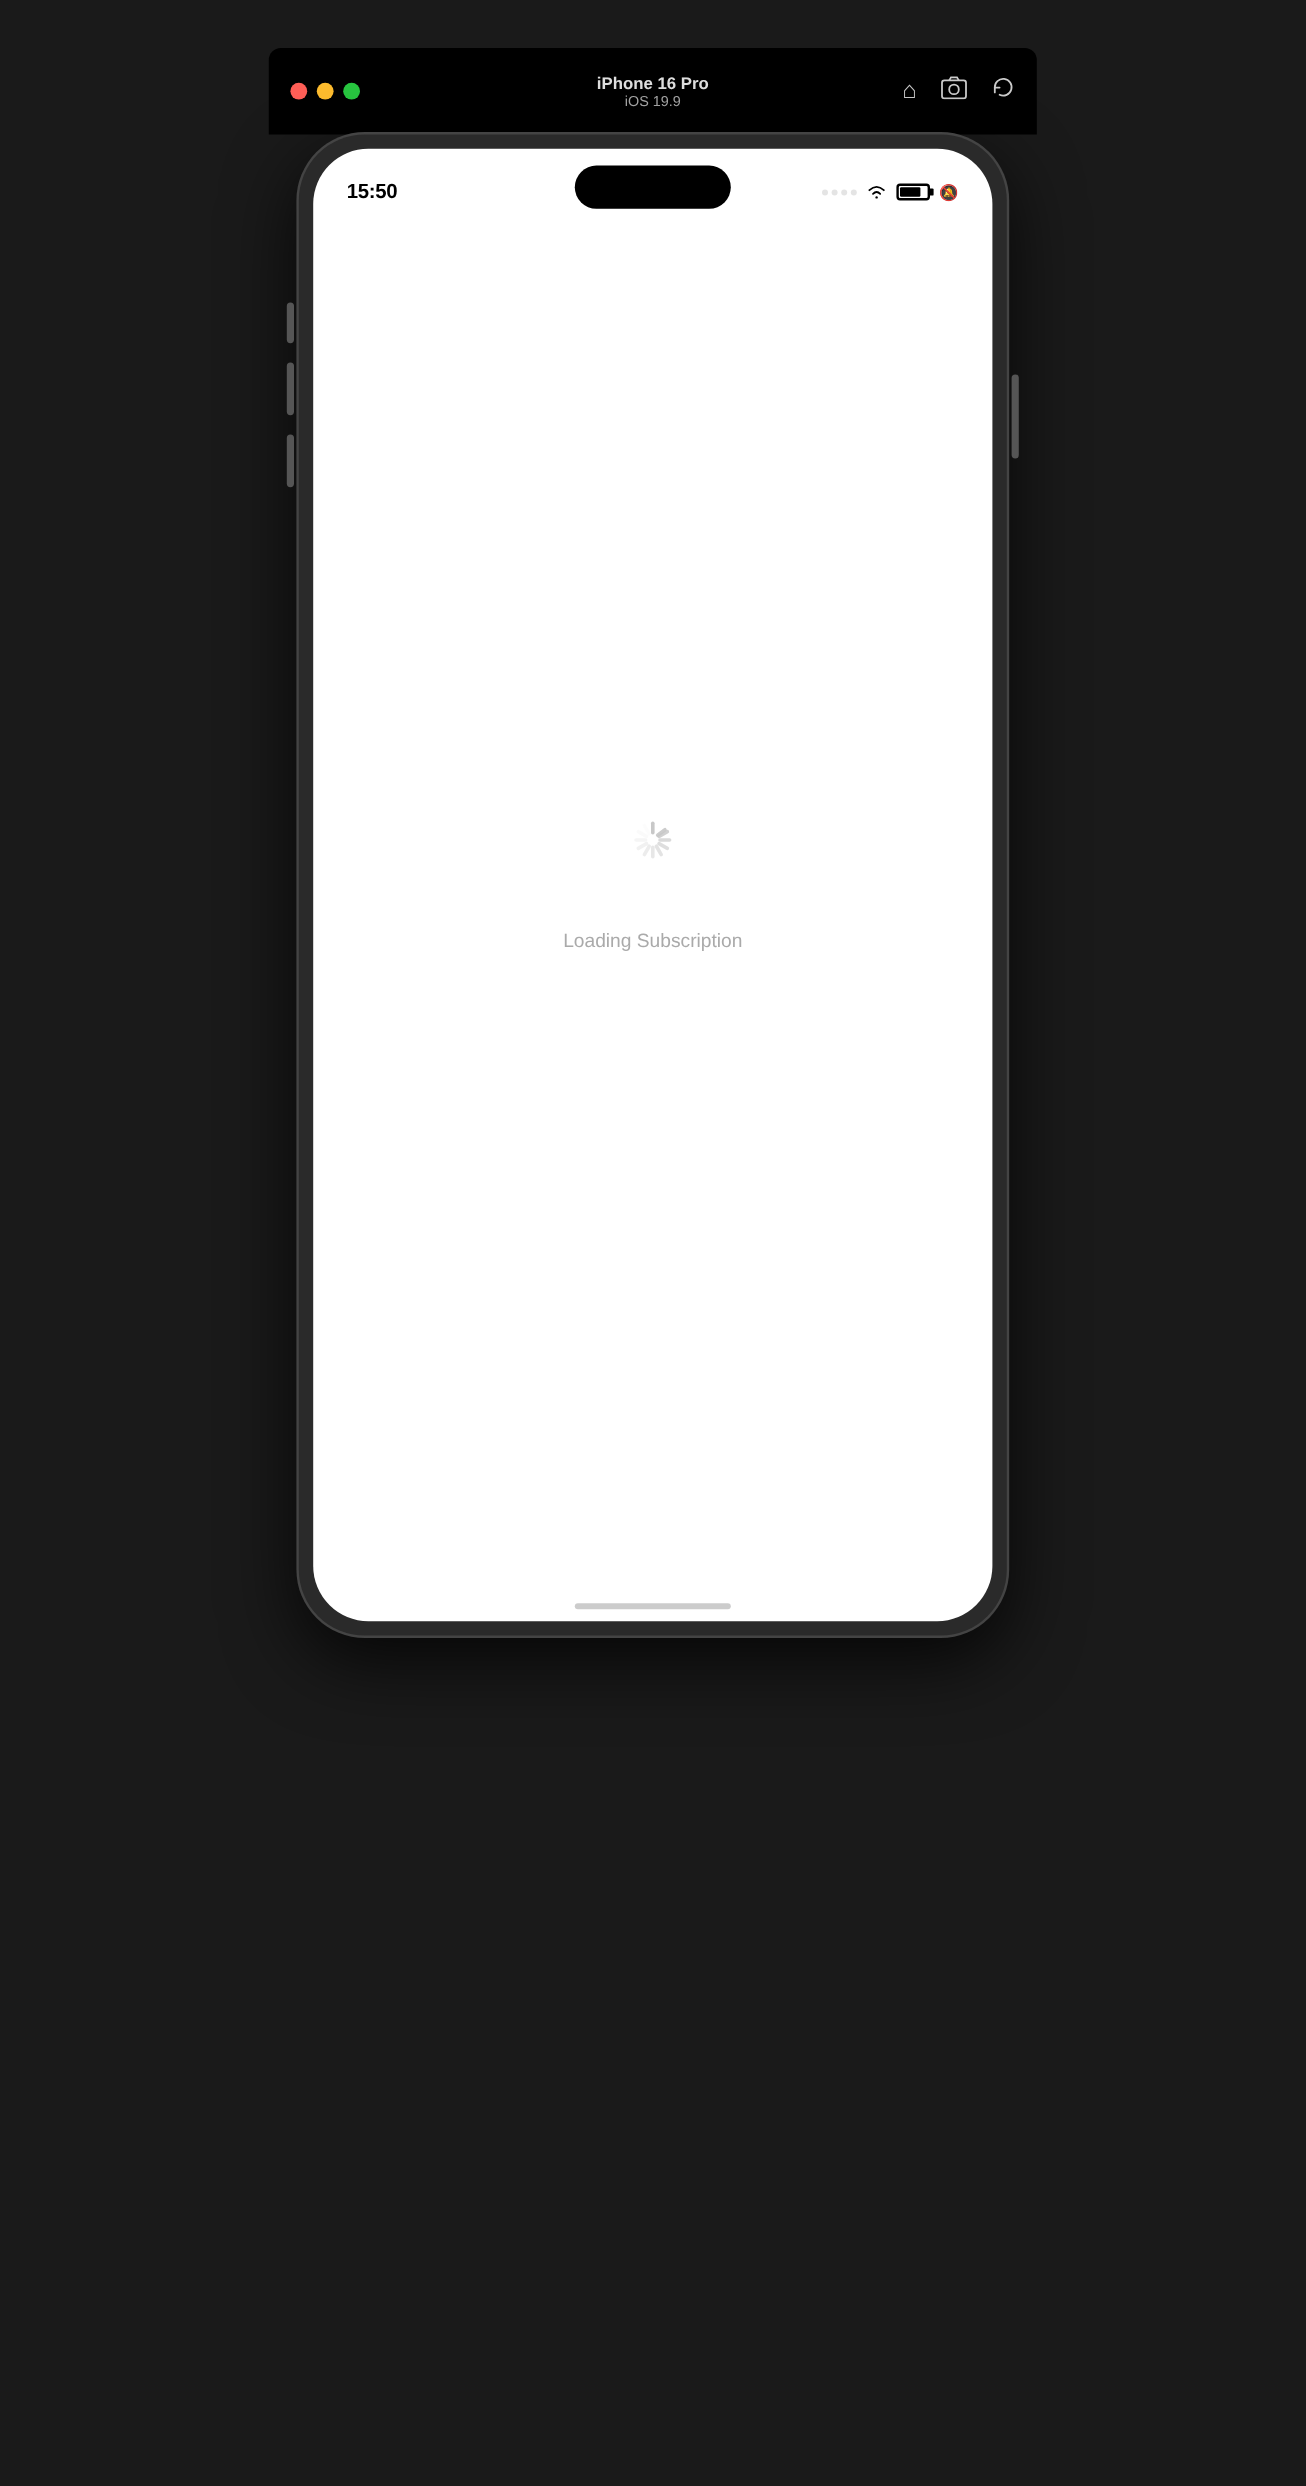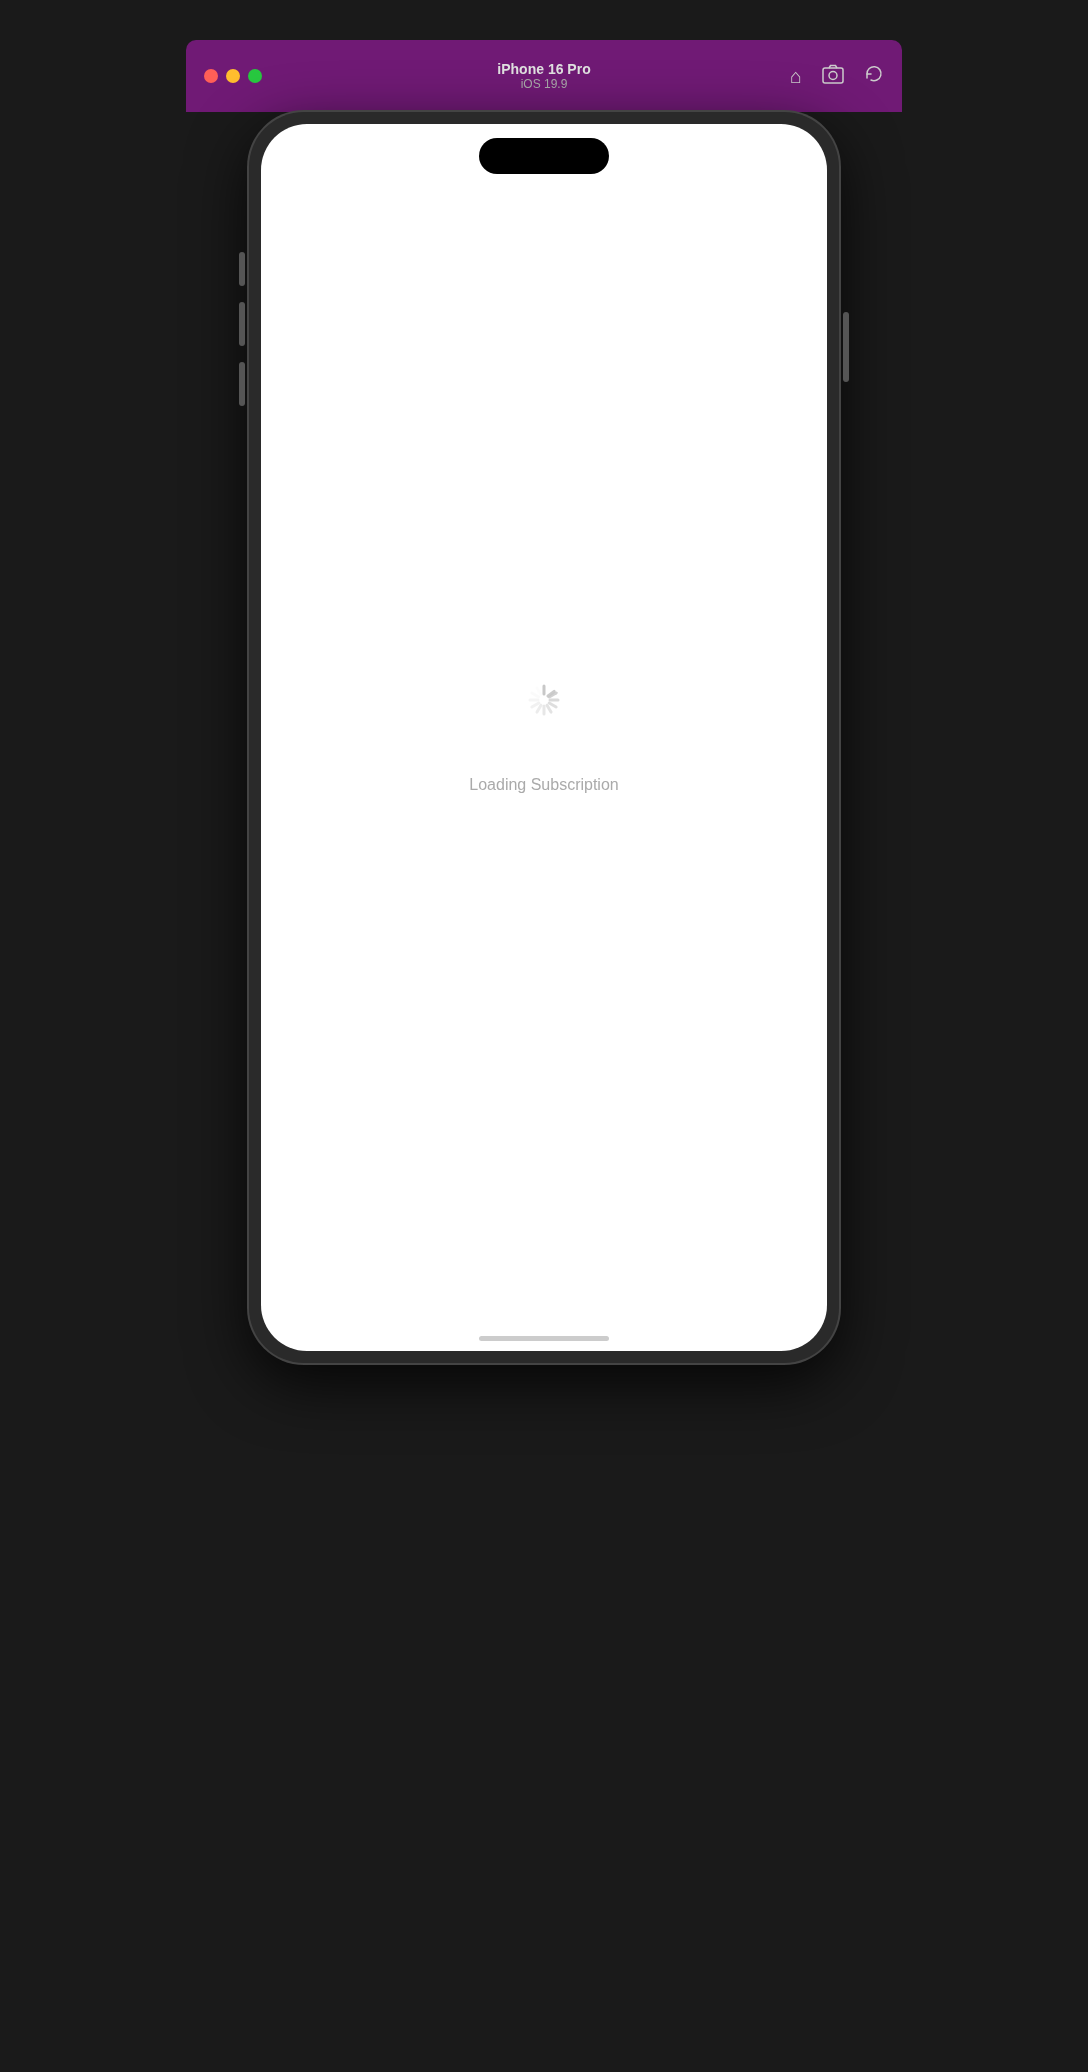--- a/index.html
+++ b/index.html
@@ -10,23 +10,23 @@
       flex-direction: column;
       align-items: center;
       justify-content: flex-start;
       min-height: 2072px;
       width: 1088px;
       font-family: -apple-system, BlinkMacSystemFont, 'SF Pro Display', 'Helvetica Neue', sans-serif;
     }
 
     
     .simulator-toolbar {
-      width: 716px;
+      width: 640px;
       height: 72px;
-      background-color: #701a75;
+      background-color: #000000;
       border-radius: 10px 10px 0 0;
       display: flex;
       align-items: center;
       padding: 0 18px;
       margin-top: 40px;
       position: relative;
       justify-content: flex-end;
     }
 
     .traffic-lights {
@@ -304,20 +304,43 @@
     <div class="volume-button"></div>
     <div class="volume-button"></div>
   </div>
 
   <div class="power-button"></div>
 
   <div class="iphone-screen">
 
     <div class="dynamic-island"></div>
 
+    <div class="status-bar">
+      <span class="status-time">15:50</span>
+      <div class="status-icons">
+        <div class="status-dots">
+          <div class="status-dot" style="opacity:0.4"></div>
+          <div class="status-dot" style="opacity:0.4"></div>
+          <div class="status-dot" style="opacity:0.4"></div>
+          <div class="status-dot" style="opacity:0.4"></div>
+        </div>
+
+        <svg width="17" height="13" viewBox="0 0 17 13">
+          <path d="M8.5 10.5 L8.5 10.5" stroke="#000" stroke-width="2" stroke-linecap="round"></path>
+          <path d="M5.5 7.5 Q8.5 4.5 11.5 7.5" stroke="#000" stroke-width="1.5" fill="none" stroke-linecap="round"></path>
+          <path d="M2.5 4.5 Q8.5 -1 14.5 4.5" stroke="#000" stroke-width="1.5" fill="none" stroke-linecap="round"></path>
+        </svg>
+
+        <div class="battery-icon">
+          <div class="battery-fill"></div>
+        </div>
+
+        <span style="font-size:13px;">🔕</span>
+      </div>
+    </div>
 
     <div class="app-content">
       <div class="spinner-container">
 
         <div class="spinner">
           <svg width="36" height="36" viewBox="0 0 36 36">
 
             <line x1="18" y1="4" x2="18" y2="12" stroke="#c8c8c8" stroke-width="3" stroke-linecap="round" opacity="1"></line>
             <line x1="22.5" y1="5.5" x2="19.5" y2="12.5" stroke="#c8c8c8" stroke-width="3" stroke-linecap="round" opacity="0.92" transform="rotate(30 18 18)"></line>
             <line x1="18" y1="4" x2="18" y2="12" stroke="#c8c8c8" stroke-width="3" stroke-linecap="round" opacity="0.83" transform="rotate(60 18 18)"></line>

